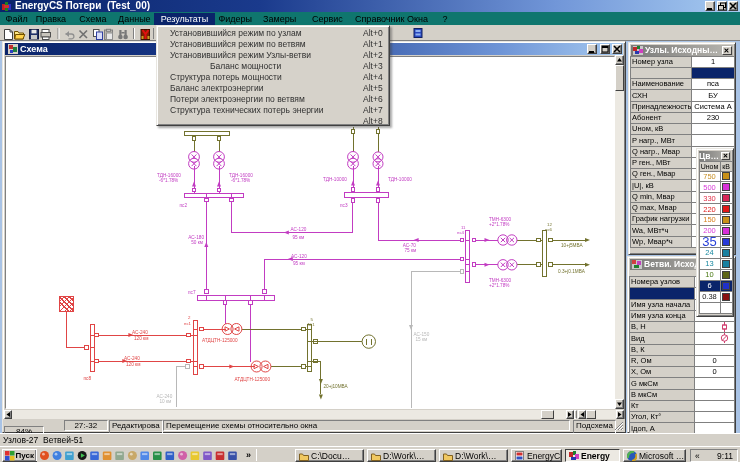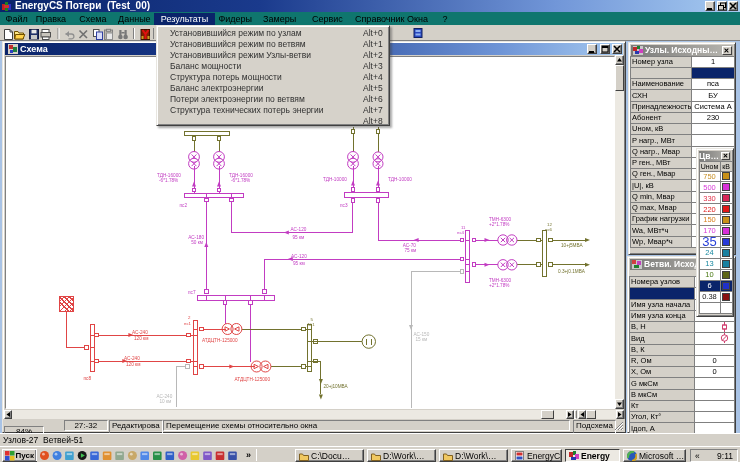--- a/index.html
+++ b/index.html
@@ -582,21 +582,21 @@
             </tr>
             <tr>
               <td class="val" style="height:10.95px;color:#d88020;font-size:7.5px;">150</td>
               <td class="val" style="height:10.95px;">
                 <svg width="8" height="8" style="display:block;margin:0 auto">
                   <rect x="0.5" y="0.5" width="7" height="7" fill="#c89018" stroke="#404040"></rect>
                 </svg>
               </td>
             </tr>
             <tr>
-              <td class="val" style="height:10.95px;color:#d83cd8;font-size:7.5px;">170</td>
+              <td class="val" style="height:10.95px;color:#d83cd8;font-size:7.5px;">200</td>
               <td class="val" style="height:10.95px;">
                 <svg width="8" height="8" style="display:block;margin:0 auto">
                   <rect x="0.5" y="0.5" width="7" height="7" fill="#d830d8" stroke="#404040"></rect>
                 </svg>
               </td>
             </tr>
             <tr>
               <td class="val" style="height:10.95px;color:#2840d8;font-size:13px;">35</td>
               <td class="val" style="height:10.95px;">
                 <svg width="8" height="8" style="display:block;margin:0 auto">
@@ -729,21 +729,21 @@
         <span style="position:absolute;right:4px;top:1px;color:#000;">9:11</span>
       </div>
     </div>
 <div class="abs" id="dropdown">
       <div class="ditem" style="top:2.2px;">Установившийся режим по узлам</div>
       <div class="dkey" style="top:2.2px;">Alt+0</div>
       <div class="ditem" style="top:13.1px;">Установившийся режим по ветвям</div>
       <div class="dkey" style="top:13.1px;">Alt+1</div>
       <div class="ditem" style="top:24.1px;">Установившийся режим Узлы-ветви</div>
       <div class="dkey" style="top:24.1px;">Alt+2</div>
-      <div class="ditem" style="top:35.0px;">Баланс мощности</div>
+      <div class="ditem" style="top:35.0px;margin-left:40px;">Баланс мощности</div>
       <div class="dkey" style="top:35.0px;">Alt+3</div>
       <div class="ditem" style="top:46.0px;">Структура потерь мощности</div>
       <div class="dkey" style="top:46.0px;">Alt+4</div>
       <div class="ditem" style="top:57.0px;">Баланс электроэнергии</div>
       <div class="dkey" style="top:57.0px;">Alt+5</div>
       <div class="ditem" style="top:67.9px;">Потери электроэнергии по ветвям</div>
       <div class="dkey" style="top:67.9px;">Alt+6</div>
       <div class="ditem" style="top:78.8px;">Структура технических потерь энергии</div>
       <div class="dkey" style="top:78.8px;">Alt+7</div>
       <div class="dkey" style="top:89.8px;">Alt+8</div>

